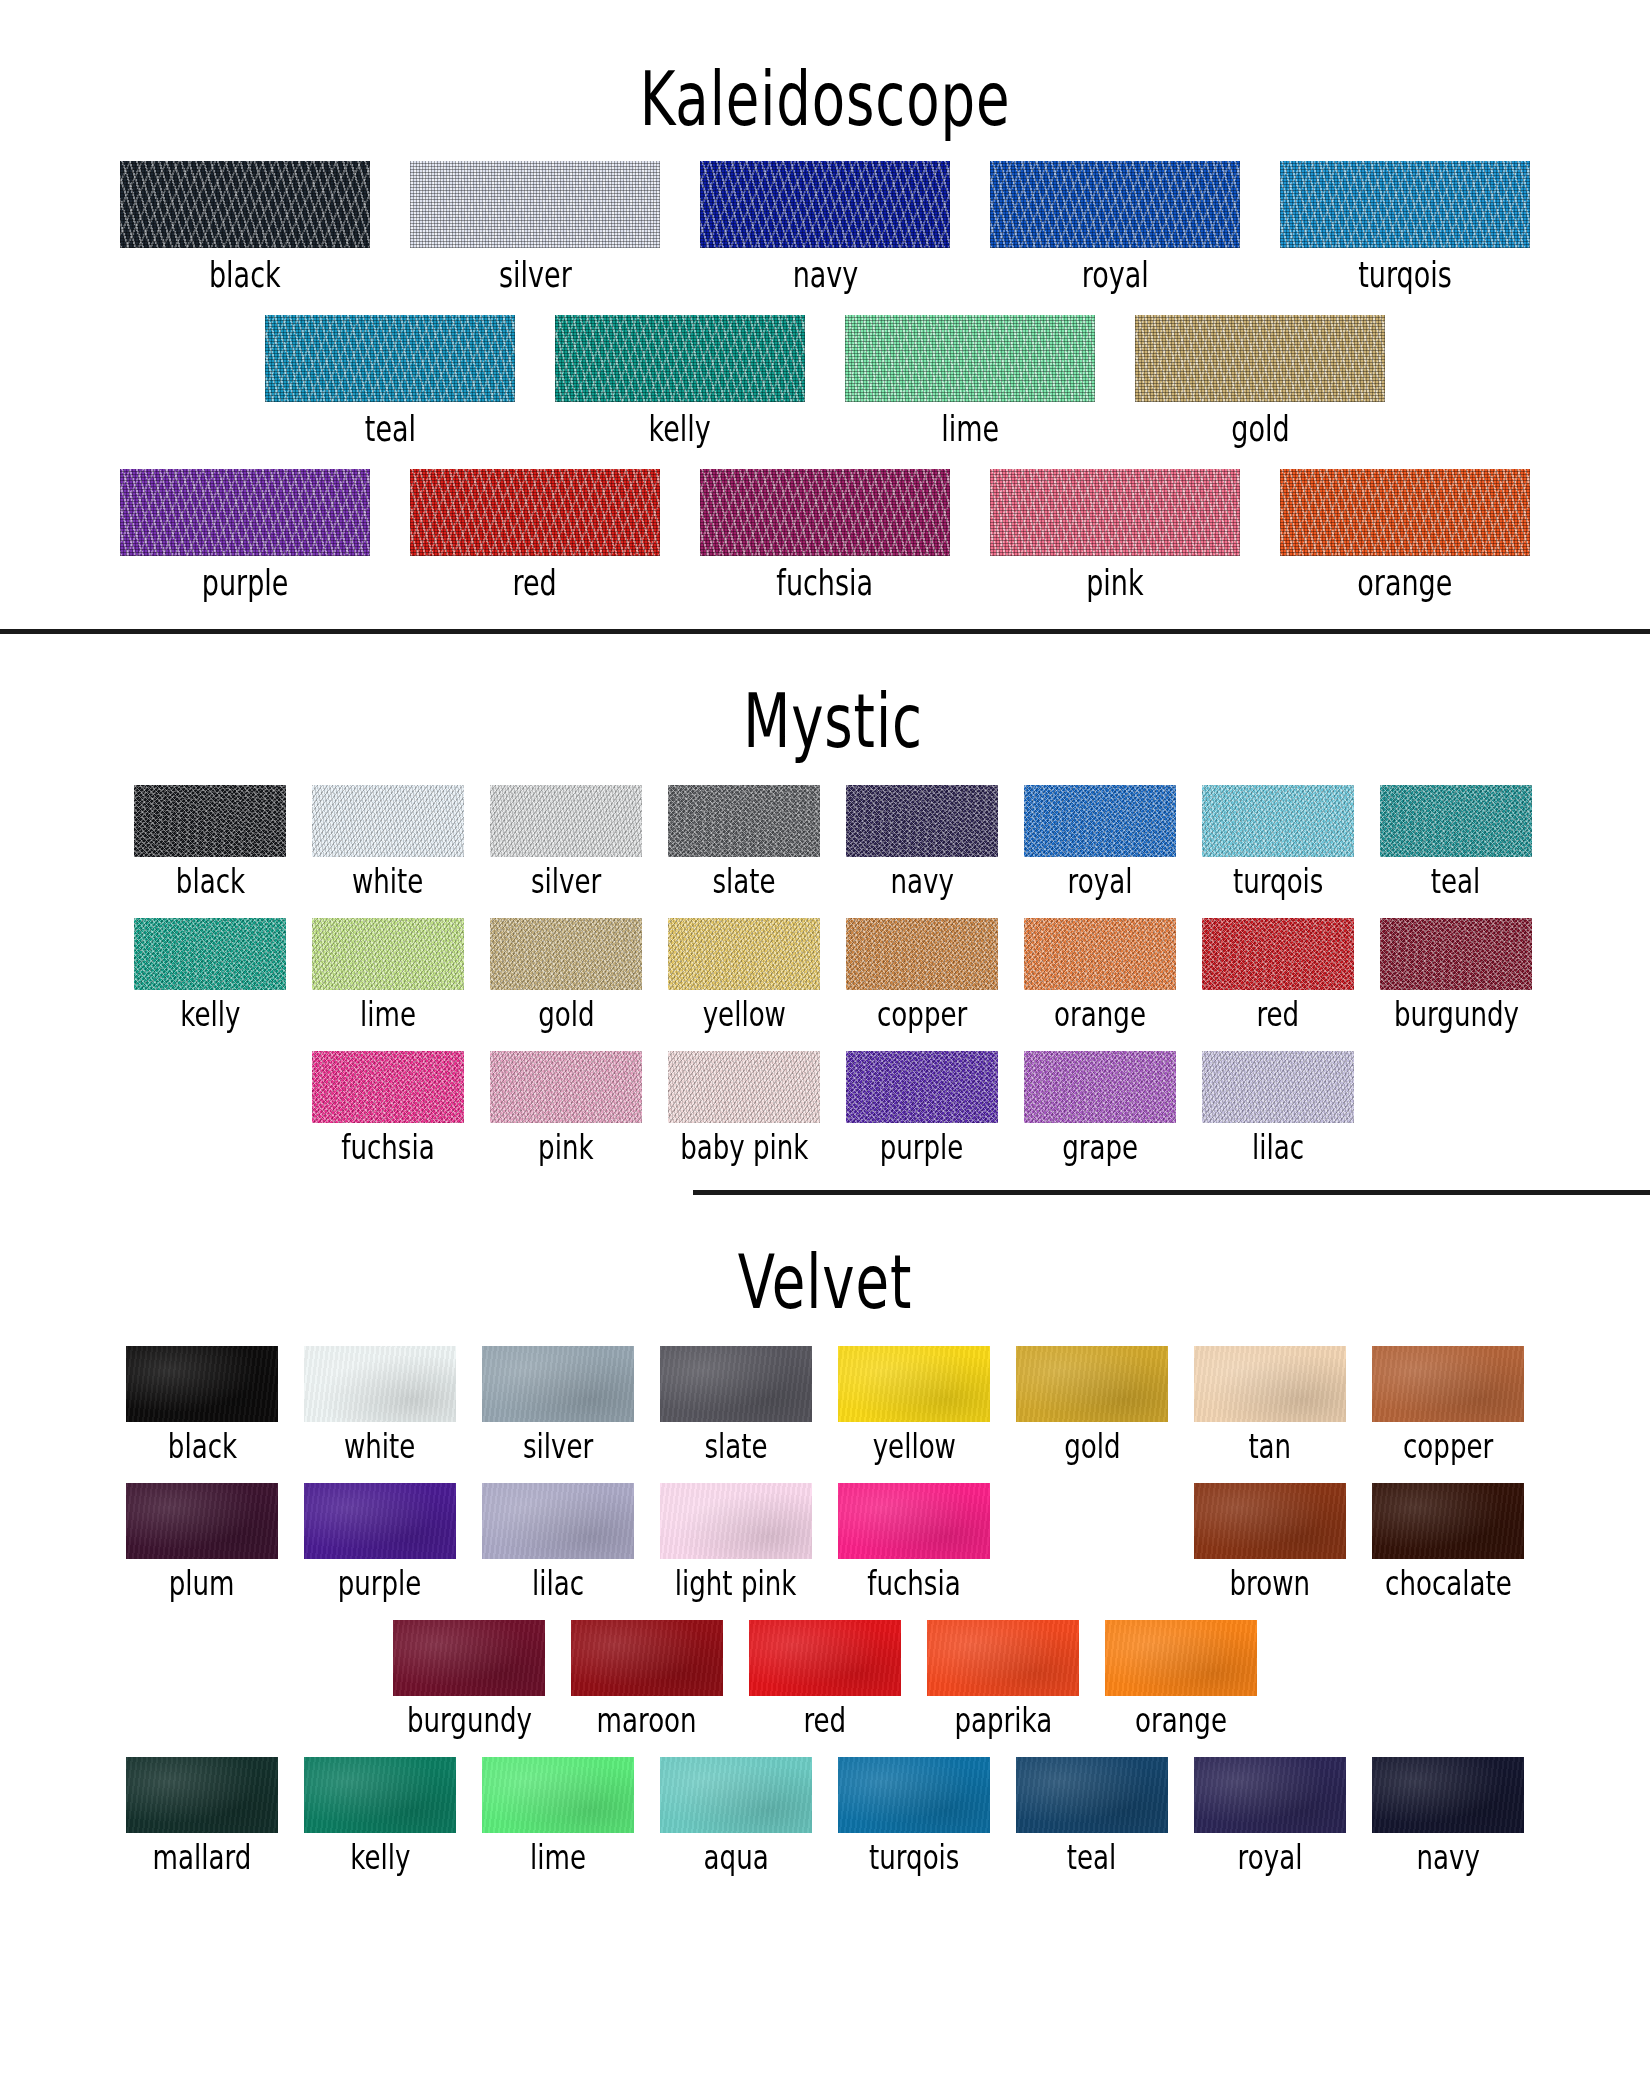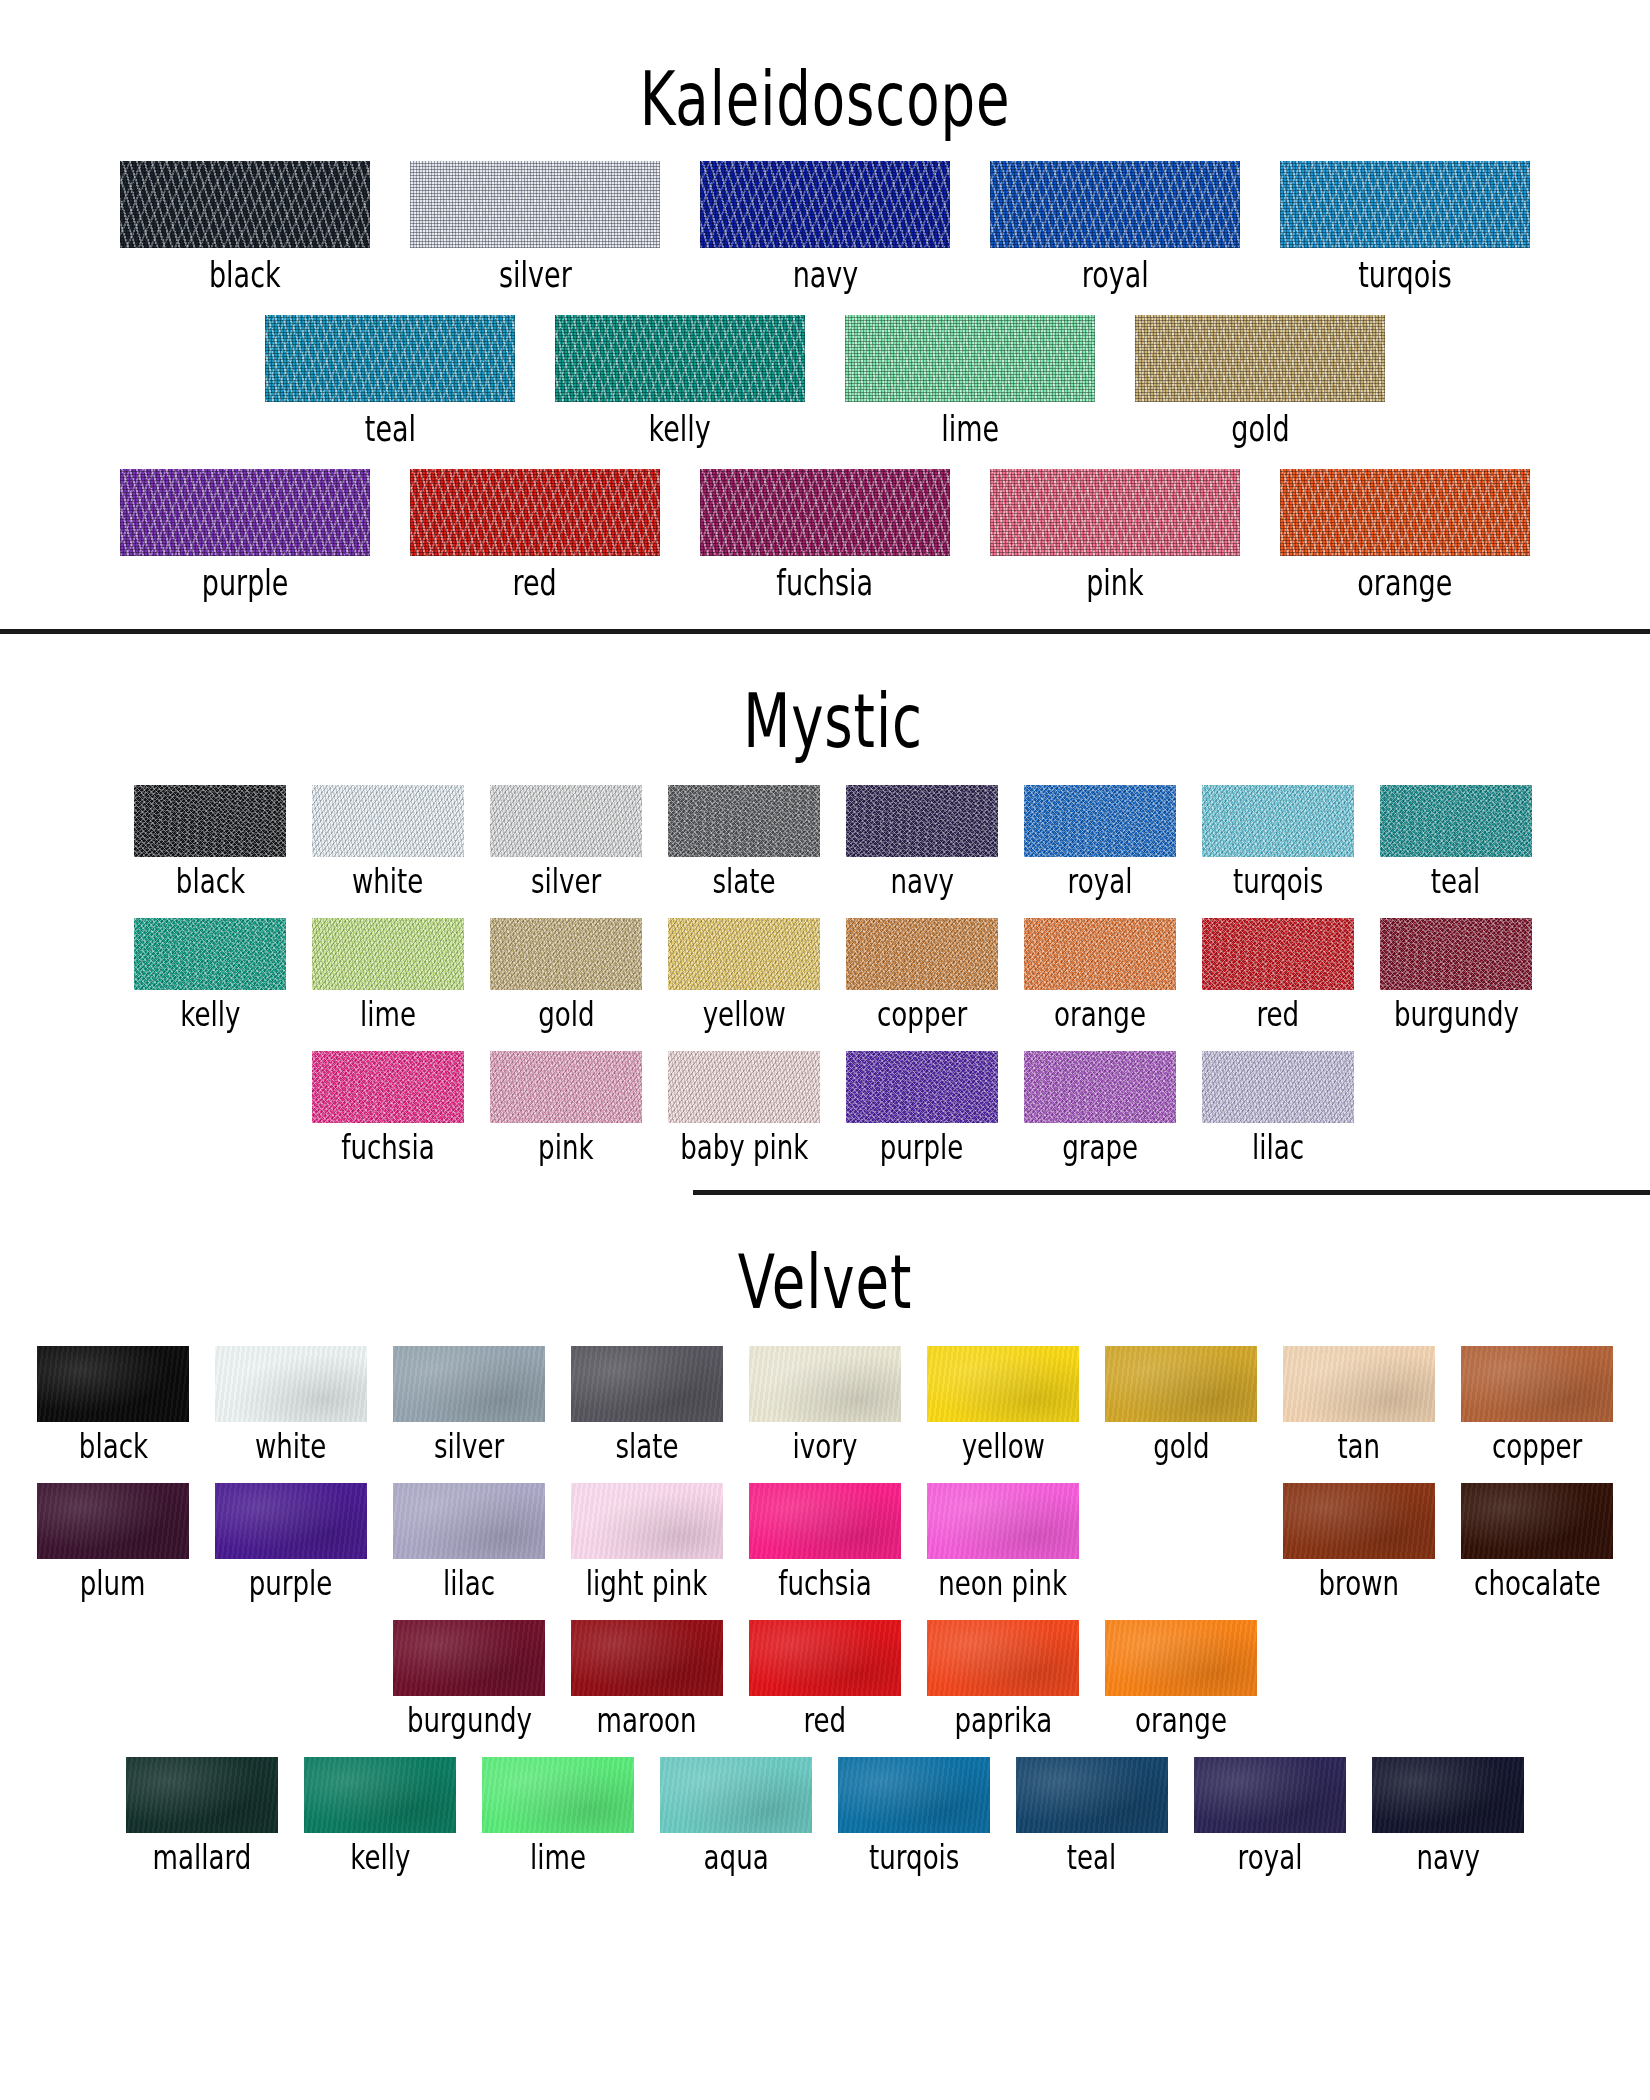--- a/index.html
+++ b/index.html
@@ -354,24 +354,20 @@
           </div>
           <div class="swatch-cell">
             <div class="swatch-chip tex-velvet" style="background-color: rgb(151, 167, 178);"></div>
             <div class="swatch-label">silver</div>
           </div>
           <div class="swatch-cell">
             <div class="swatch-chip tex-velvet" style="background-color: rgb(88, 87, 95);"></div>
             <div class="swatch-label">slate</div>
           </div>
           <div class="swatch-cell">
-            <div class="swatch-chip tex-velvet" style="background-color: rgb(236, 233, 214);"></div>
-            <div class="swatch-label">ivory</div>
-          </div>
-          <div class="swatch-cell">
             <div class="swatch-chip tex-velvet" style="background-color: rgb(250, 218, 23);"></div>
             <div class="swatch-label">yellow</div>
           </div>
           <div class="swatch-cell">
             <div class="swatch-chip tex-velvet" style="background-color: rgb(211, 169, 44);"></div>
             <div class="swatch-label">gold</div>
           </div>
           <div class="swatch-cell">
             <div class="swatch-chip tex-velvet" style="background-color: rgb(242, 213, 180);"></div>
             <div class="swatch-label">tan</div>
@@ -394,24 +390,20 @@
             <div class="swatch-chip tex-velvet" style="background-color: rgb(173, 171, 200);"></div>
             <div class="swatch-label">lilac</div>
           </div>
           <div class="swatch-cell">
             <div class="swatch-chip tex-velvet" style="background-color: rgb(251, 218, 238);"></div>
             <div class="swatch-label">light pink</div>
           </div>
           <div class="swatch-cell">
             <div class="swatch-chip tex-velvet" style="background-color: rgb(251, 33, 137);"></div>
             <div class="swatch-label">fuchsia</div>
-          </div>
-          <div class="swatch-cell">
-            <div class="swatch-chip tex-velvet" style="background-color: rgb(248, 96, 221);"></div>
-            <div class="swatch-label">neon pink</div>
           </div>
           <div class="swatch-cell empty">
             <div class="swatch-chip tex-velvet"></div>
             <div class="swatch-label"></div>
           </div>
           <div class="swatch-cell">
             <div class="swatch-chip tex-velvet" style="background-color: rgb(138, 53, 21);"></div>
             <div class="swatch-label">brown</div>
           </div>
           <div class="swatch-cell">

